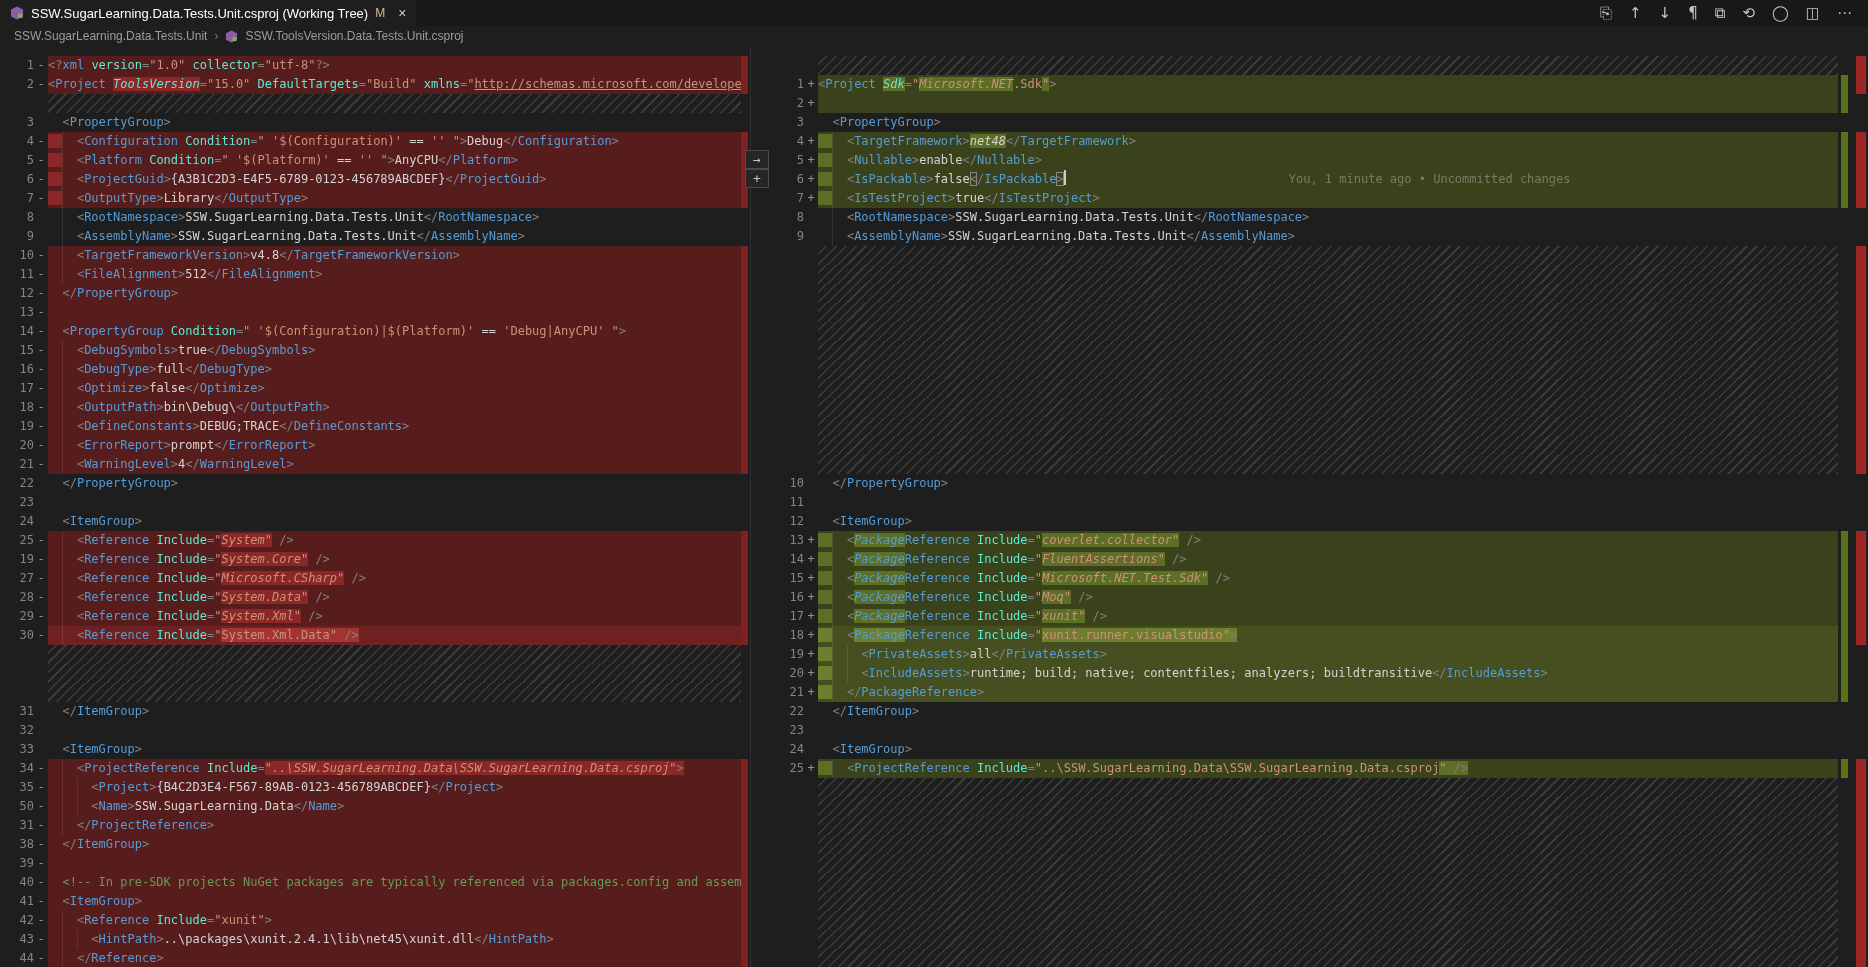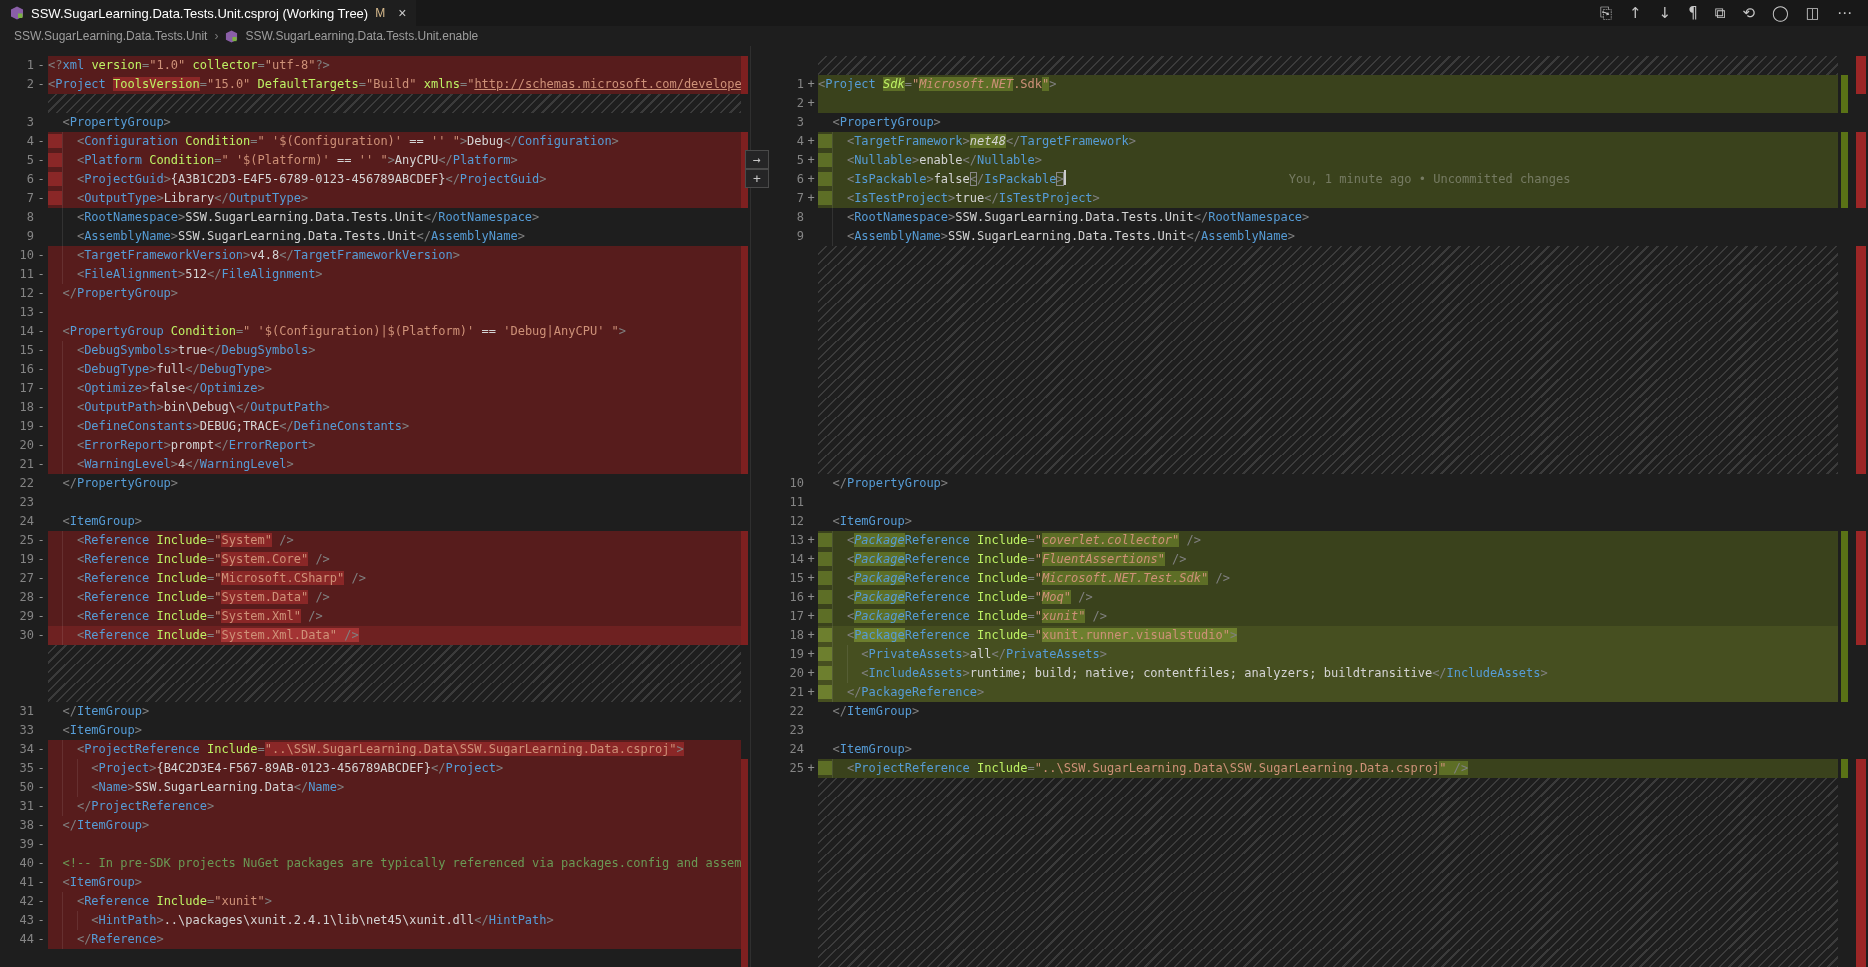--- a/index.html
+++ b/index.html
@@ -38,28 +38,28 @@
 
   .bgstrip { position:absolute; top:0; bottom:0; left:48px; width:693px; }
   #pane-right .bgstrip { left:66px; width:1020px; }
 
   .del  .bgstrip { background:#571c1c; }
   .del2 .bgstrip { background:#6e2121; }
   .add  .bgstrip { background:#3a421c; }
   .add2 .bgstrip { background:#464f20; }
   .hatch .bgstrip { background:repeating-linear-gradient(-45deg,#3b3b3b 0px,#3b3b3b 1.5px,rgba(0,0,0,0) 1.5px,rgba(0,0,0,0) 7px); }
 
-  .del  .h { background:#8a2727; }
+  .del  .h { background:#8a2727;font-style:italic; }
   .del2 .h { background:#a33434; }
   .add  .h { background:#5d6e26;font-style:italic; }
   .add2 .h { background:#6d7f2e; }
 
   .c-p { color:#808080; }
   .c-t { color:#569cd6; }
-  .c-a { color:#bef264; }
+  .c-a { color:#5eead4; }
   .c-s { color:#ce9178; }
   .c-x { color:#d4d4d4; }
   .c-c { color:#6a9955; }
   .c-u { color:#ce9178; text-decoration:underline; }
 
   .bk { outline:1px solid #888888; outline-offset:-1px; }
   .cursor { display:inline-block; width:2px; height:15px; background:#cccccc; vertical-align:-2px; }
   .ghost { color:rgba(222,222,222,0.36); margin-left:223px; }
   .guide { position:absolute; top:0; bottom:0; width:1px; background:rgba(255,255,255,0.09); }
 
@@ -101,21 +101,21 @@
 
 <div class="breadcrumbs">
   <span>SSW.SugarLearning.Data.Tests.Unit</span>
   <span class="crumb-sep">›</span>
   <span style="display:inline-flex;">
     <svg width="13" height="13" viewBox="0 0 14 14">
         <path d="M7 0.5 L13 3.5 V10.5 L7 13.5 L1 10.5 V3.5 Z" fill="#8a5fa8"></path>
         <rect x="8" y="7.5" width="4.5" height="4.5" fill="#7cb342"></rect>
       </svg>
   </span>
-  <span>SSW.SugarLearning.Data.Tests.Unit.enable</span>
+  <span>SSW.ToolsVersion.Data.Tests.Unit.csproj</span>
 </div>
 
 <div class="editor">
   <div class="pane" id="pane-left">
     <div class="rows" id="rows-left">
         <div class="row del">
           <div class="bgstrip"></div>
           <div class="ln">1</div>
           <div class="sign">-</div>
           <div class="code"><span class="c-p">&lt;?</span><span class="c-t">xml</span><span class="c-x"> </span><span class="c-a">version</span><span class="c-p">=</span><span class="c-s">"1.0"</span><span class="c-x"> </span><span class="c-a">collector</span><span class="c-p">=</span><span class="c-s">"utf-8"</span><span class="c-p">?&gt;</span></div>
@@ -304,20 +304,26 @@
           <div class="bgstrip"></div>
         </div>
         <div class="row hatch">
           <div class="bgstrip"></div>
         </div>
         <div class="row ctx">
           <div class="bgstrip"></div>
           <div class="ln">31</div>
           <div class="sign"></div>
           <div class="code"><span class="c-x">  </span><span class="c-p">&lt;/</span><span class="c-t">ItemGroup</span><span class="c-p">&gt;</span></div>
+        </div>
+        <div class="row ctx">
+          <div class="bgstrip"></div>
+          <div class="ln">32</div>
+          <div class="sign"></div>
+          <div class="code"></div>
         </div>
         <div class="row ctx">
           <div class="bgstrip"></div>
           <div class="ln">33</div>
           <div class="sign"></div>
           <div class="code"><span class="c-x">  </span><span class="c-p">&lt;</span><span class="c-t">ItemGroup</span><span class="c-p">&gt;</span></div>
         </div>
         <div class="row del">
           <div class="bgstrip"></div>
           <div class="ln">34</div>

